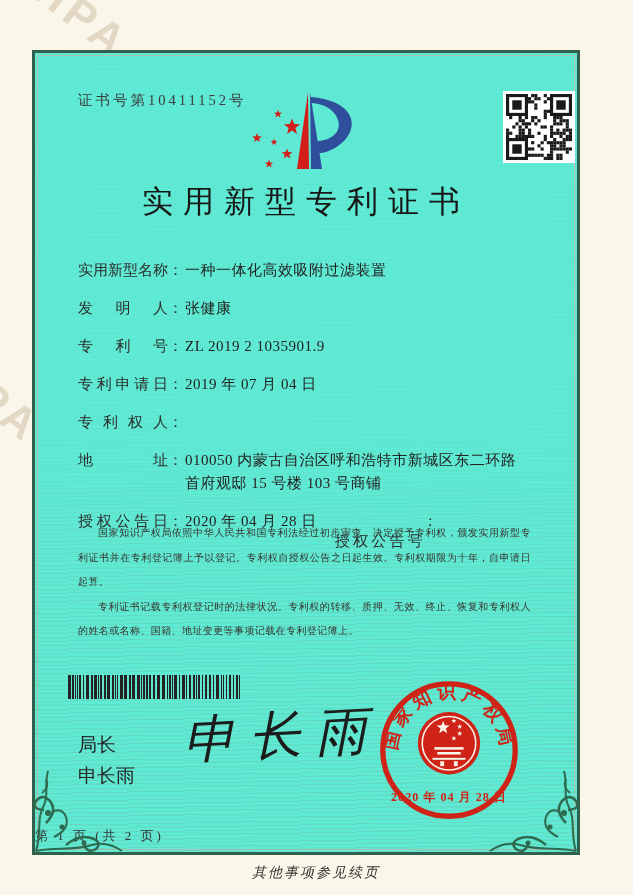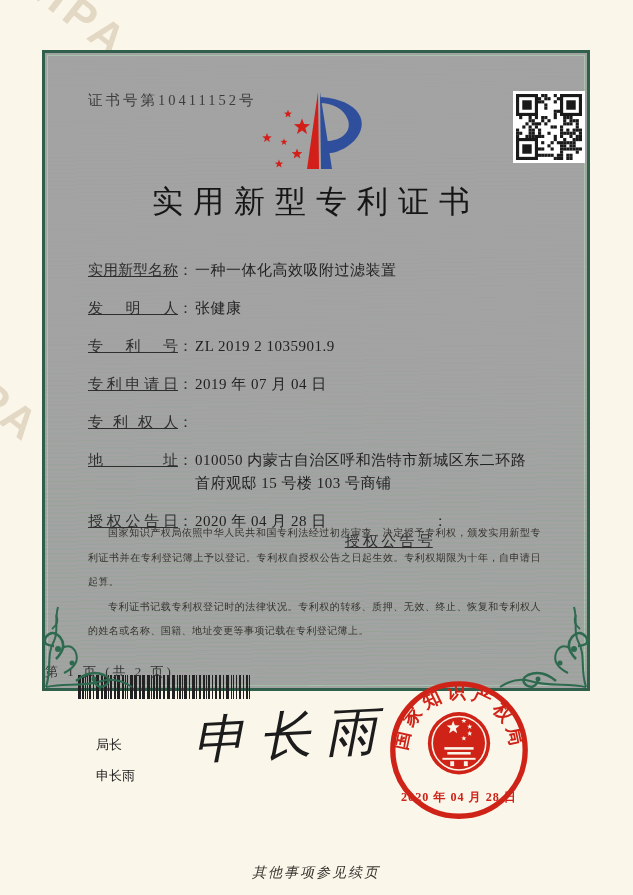--- a/index.html
+++ b/index.html
@@ -11,22 +11,22 @@
   }
   .watermark{
     position:absolute;font-family:"Liberation Sans","DejaVu Sans",sans-serif;
     font-weight:bold;color:rgba(203,186,158,0.5);pointer-events:none;
     letter-spacing:6px;z-index:0;white-space:nowrap;
   }
   .wm-tl{left:-22px;top:-26px;font-size:44px;transform:rotate(38deg);}
   .wm-lm{left:-110px;top:358px;font-size:44px;transform:rotate(38deg);}
   .wm-mr{left:368px;top:232px;font-size:46px;transform:rotate(38deg);color:rgba(206,191,166,0.5);}
   .frame{
-    position:absolute;left:42px;top:50px;width:548px;height:641px;
-    border:3px solid #30604b;background:#a3a3a3;z-index:1;box-sizing:border-box;
+    position:absolute;left:32px;top:50px;width:548px;height:805px;
+    border:3px solid #30604b;background:#5eead4;z-index:1;box-sizing:border-box;
   }
   .frame .innerline{
     position:absolute;inset:2px;border:1px solid #a9c4ad;pointer-events:none;
   }
   .texture{
     position:absolute;inset:0;pointer-events:none;
     background:
       repeating-linear-gradient(179deg, rgba(125,168,130,0.22) 0 1px, rgba(0,0,0,0) 1px 4px),
       repeating-linear-gradient(181deg, rgba(125,168,130,0.12) 0 1px, rgba(0,0,0,0) 1px 6px);
     -webkit-mask-image:linear-gradient(rgba(0,0,0,0.15) 0%, rgba(0,0,0,0.25) 45%, rgba(0,0,0,0.9) 70%, #000 100%);
@@ -36,33 +36,33 @@
     position:absolute;left:43px;top:38px;font-size:14.5px;letter-spacing:3px;color:#3c3c3c;
   }
   .logo{position:absolute;left:212px;top:36px;width:140px;height:82px;}
   .qr{position:absolute;left:468px;top:38px;width:66px;height:66px;background:#fff;padding:3px;}
   .title{
     position:absolute;left:0;right:0;top:128px;text-align:center;
     font-size:31px;font-weight:normal;letter-spacing:10px;color:#161616;
   }
   .fields{position:absolute;left:43px;right:48px;top:206px;}
   .frow{display:flex;margin-bottom:15px;font-size:15px;line-height:23px;color:#2e2e2e;}
-  .flabel{width:90px;flex:none;text-align:justify;text-align-last:justify;text-decoration:underline;}
+  .flabel{width:90px;flex:none;text-align:justify;text-align-last:justify;}
   .fcolon{flex:none;padding-right:2px;}
   .fvalue{flex:1;letter-spacing:0.5px;color:#222;}
   .frow.double .fvalue{flex:none;}
   .frow.double .pair2{margin-left:18px;display:flex;}
   .frow.double .pair2 .flabel{width:88px;margin-top:20px;}
   .paras{position:absolute;left:43px;right:46px;top:468px;}
   .paras p{
     margin:0;text-indent:2em;font-size:10px;line-height:24.5px;
     color:#36342f;letter-spacing:0.4px;text-align:justify;
   }
   .barcode{position:absolute;left:33px;top:622px;width:176px;height:24px;}
-  .director{position:absolute;left:43px;top:676px;font-size:13px;line-height:31px;color:#222;margin-left:8px;}
+  .director{position:absolute;left:43px;top:676px;font-size:19px;line-height:31px;color:#222;}
   .signature{
     position:absolute;left:148px;top:648px;font-size:52px;color:#1c1c1c;
     transform:rotate(-3deg);letter-spacing:14px;font-style:italic;white-space:nowrap;
   }
   .seal{position:absolute;left:341px;top:626px;width:146px;height:146px;z-index:3;}
   .page-no{
     position:absolute;left:0;right:0;bottom:7px;text-align:left;
     font-size:13px;letter-spacing:3px;color:#333;
   }
   .ornament{position:absolute;bottom:-3px;width:92px;height:92px;z-index:2;}

